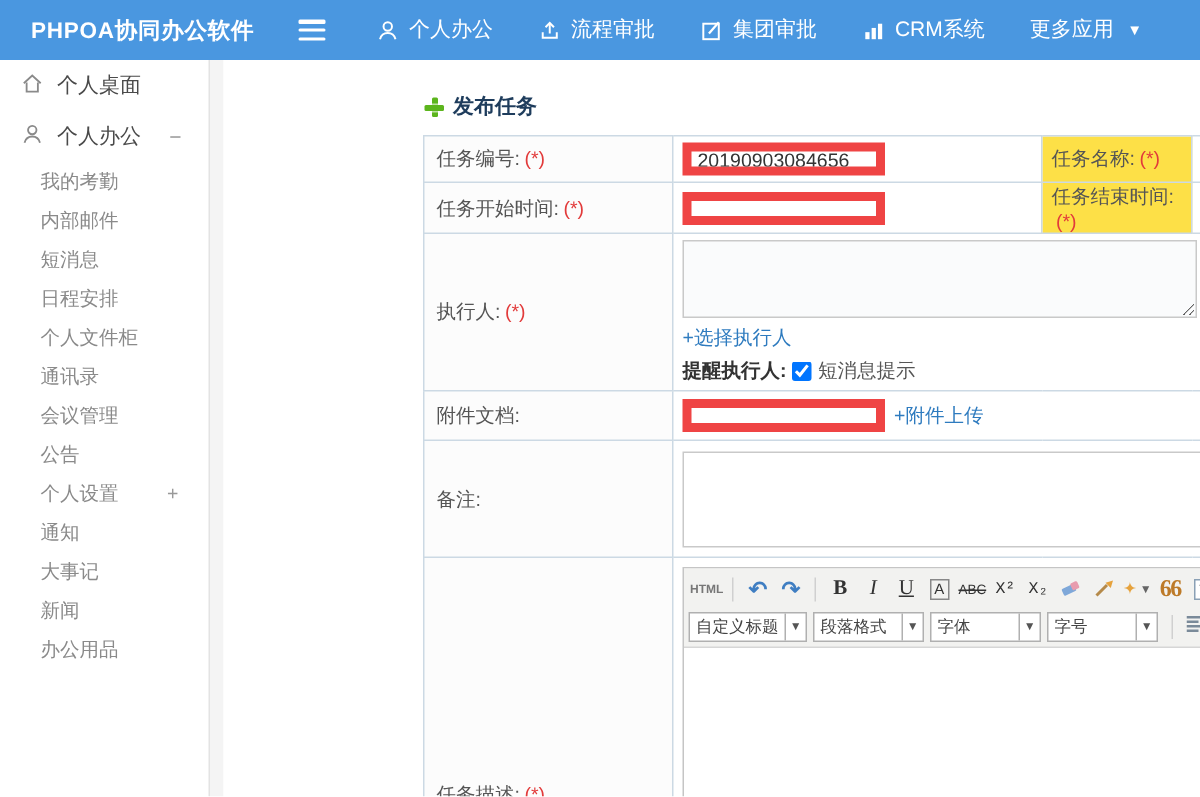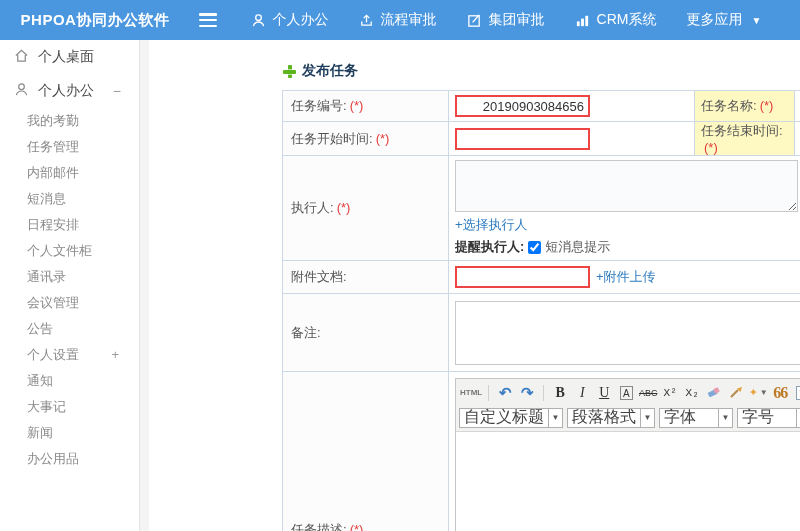--- a/index.html
+++ b/index.html
@@ -38,25 +38,25 @@
   .plus-icon { position:relative; width:13px; height:13px; }
   .plus-icon i, .plus-icon b { position:absolute; background:#5cb51d; border-radius:1px;
     box-shadow:0 0 0 1px rgba(255,255,255,.6); }
   .plus-icon i { left:5px; top:0; width:4px; height:13px; }
   .plus-icon b { left:0; top:5px; width:13px; height:4px; }
   .page-title { font-size:14px; font-weight:bold; color:#1e3c5c; }
 
   table.form { border-collapse:collapse; margin-left:133px; table-layout:fixed; width:797px; }
   table.form td { border:1px solid #ccd9e4; font-size:13px; color:#555; vertical-align:middle; }
   td.lbl { background:#fcfcfc; padding-left:8px; }
-  td.lbl3 { background:#fef9c3; padding-left:6px; }
+  td.lbl3 { background:#fde047; padding-left:6px; }
   .req { color:#e23b3b; margin-left:3px; }
   td.fld { background:#fff; padding:4px 6px; }
-  input.txt { width:135px; height:22px; border:2px solid #ef4444; font-size:13px; padding:0 4px;
-    color:#333; font-family:"Liberation Sans",sans-serif;text-align:right; }
+  input.txt { width:135px; height:22px; border:6px solid #ef4444; font-size:13px; padding:0 4px;
+    color:#333; font-family:"Liberation Sans",sans-serif; }
   textarea.area { border:1px solid #c9c9c9; font-size:13px; color:#333; display:block;
     font-family:"Liberation Sans",sans-serif; }
   .exec-area { width:343px; height:52px; background:#fafbfc; }
   .remark-area { width:684px; height:64px; background:#fff; }
   a.lnk { color:#2e7bbf; text-decoration:none; font-size:13px; cursor:pointer; }
   .exec-links { margin-top:4px; }
   .remind-line { margin-top:4px; display:flex; align-items:center; gap:4px; }
   .remind-lbl { font-weight:bold; color:#333; font-size:13px; }
   .sms-lbl { color:#555; font-size:13px; }
   .attach-line { display:flex; align-items:center; gap:6px; }
@@ -76,21 +76,21 @@
   .b-box { border:1px solid #888; font-size:10px; padding:0 2px; height:14px; line-height:13px; }
   .b-strike { text-decoration:line-through; font-size:9px; }
   .b-supsub { font-size:11px; font-family:Liberation Mono, monospace; }
   .b-quote { font-family:"Liberation Serif",serif; font-weight:900; color:#bd7a28; font-size:16px;
     letter-spacing:-1px; }
   .b-paste { border:1px solid #8aa0b5; background:#fff; width:13px; height:14px; font-size:9px;
     line-height:13px; text-align:center; color:#555; }
   .mini-caret { font-size:8px; color:#666; margin-left:2px; }
   .ed-select { display:flex; align-items:center; height:20px; border:1px solid #b0b0b0;
     background:#fff; margin-right:4px; cursor:pointer; }
-  .ed-select .sel-lbl { font-size:16px; color:#444; padding:0 4px; min-width:58px;font-family:Liberation Mono, monospace; }
+  .ed-select .sel-lbl { font-size:11px; color:#444; padding:0 4px; min-width:58px;font-family:Liberation Mono, monospace; }
   .ed-select .sel-caret { border-left:1px solid #b0b0b0; width:14px; height:100%; display:flex;
     align-items:center; justify-content:center; font-size:8px; color:#555; }
   .align-group { display:flex; gap:6px; margin-left:4px; }
   .ed-body { background:#fff; height:250px; }
 </style>
 </head>
 <body>
 
 <div class="header">
   <div class="logo">PHPOA协同办公软件</div>
@@ -162,23 +162,20 @@
         <svg width="15" height="15" viewBox="0 0 16 16">
             <circle cx="8" cy="5" r="3" fill="none" stroke="#8a8a8a" stroke-width="1.3"></circle>
             <path d="M2.5 14c.8-3 3-4.4 5.5-4.4s4.7 1.4 5.5 4.4" fill="none" stroke="#8a8a8a" stroke-width="1.3"></path>
           </svg>
       </span>
       <span>个人办公</span>
       <span class="tgl">−</span>
     </div>
     <div class="side-sub">
         <span>我的考勤</span>
-      </div>
-    <div class="side-sub">
-        <span>任务管理</span>
       </div>
     <div class="side-sub">
         <span>内部邮件</span>
       </div>
     <div class="side-sub">
         <span>短消息</span>
       </div>
     <div class="side-sub">
         <span>日程安排</span>
       </div>

